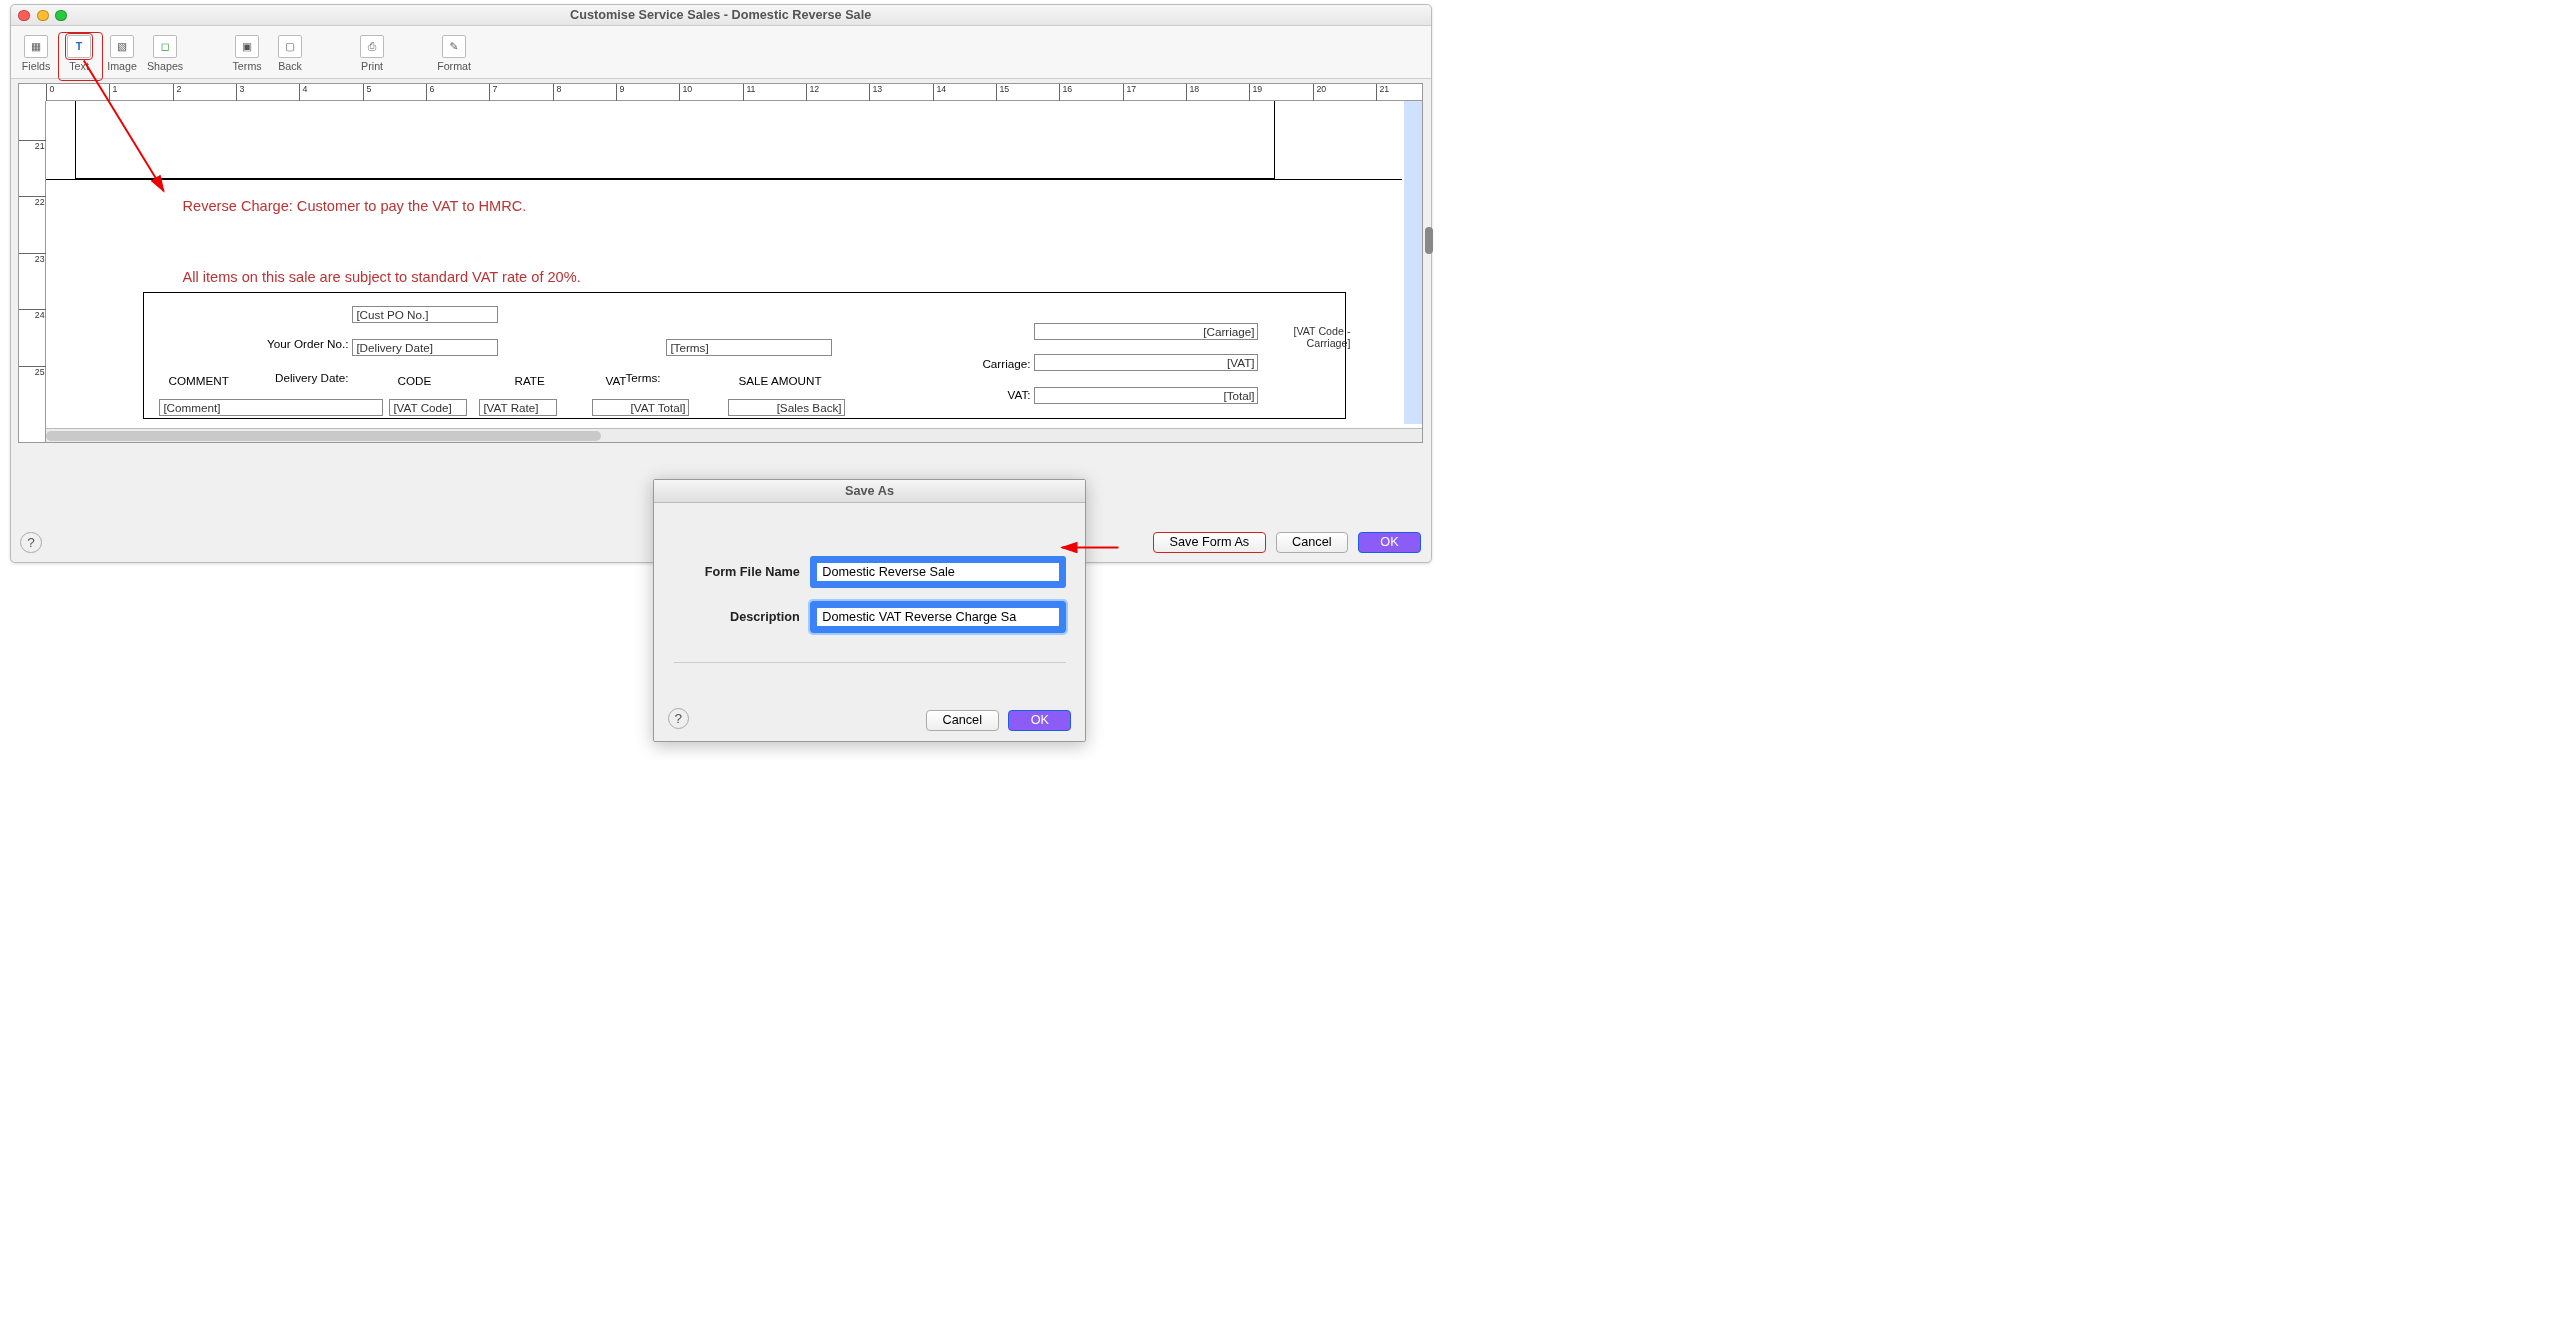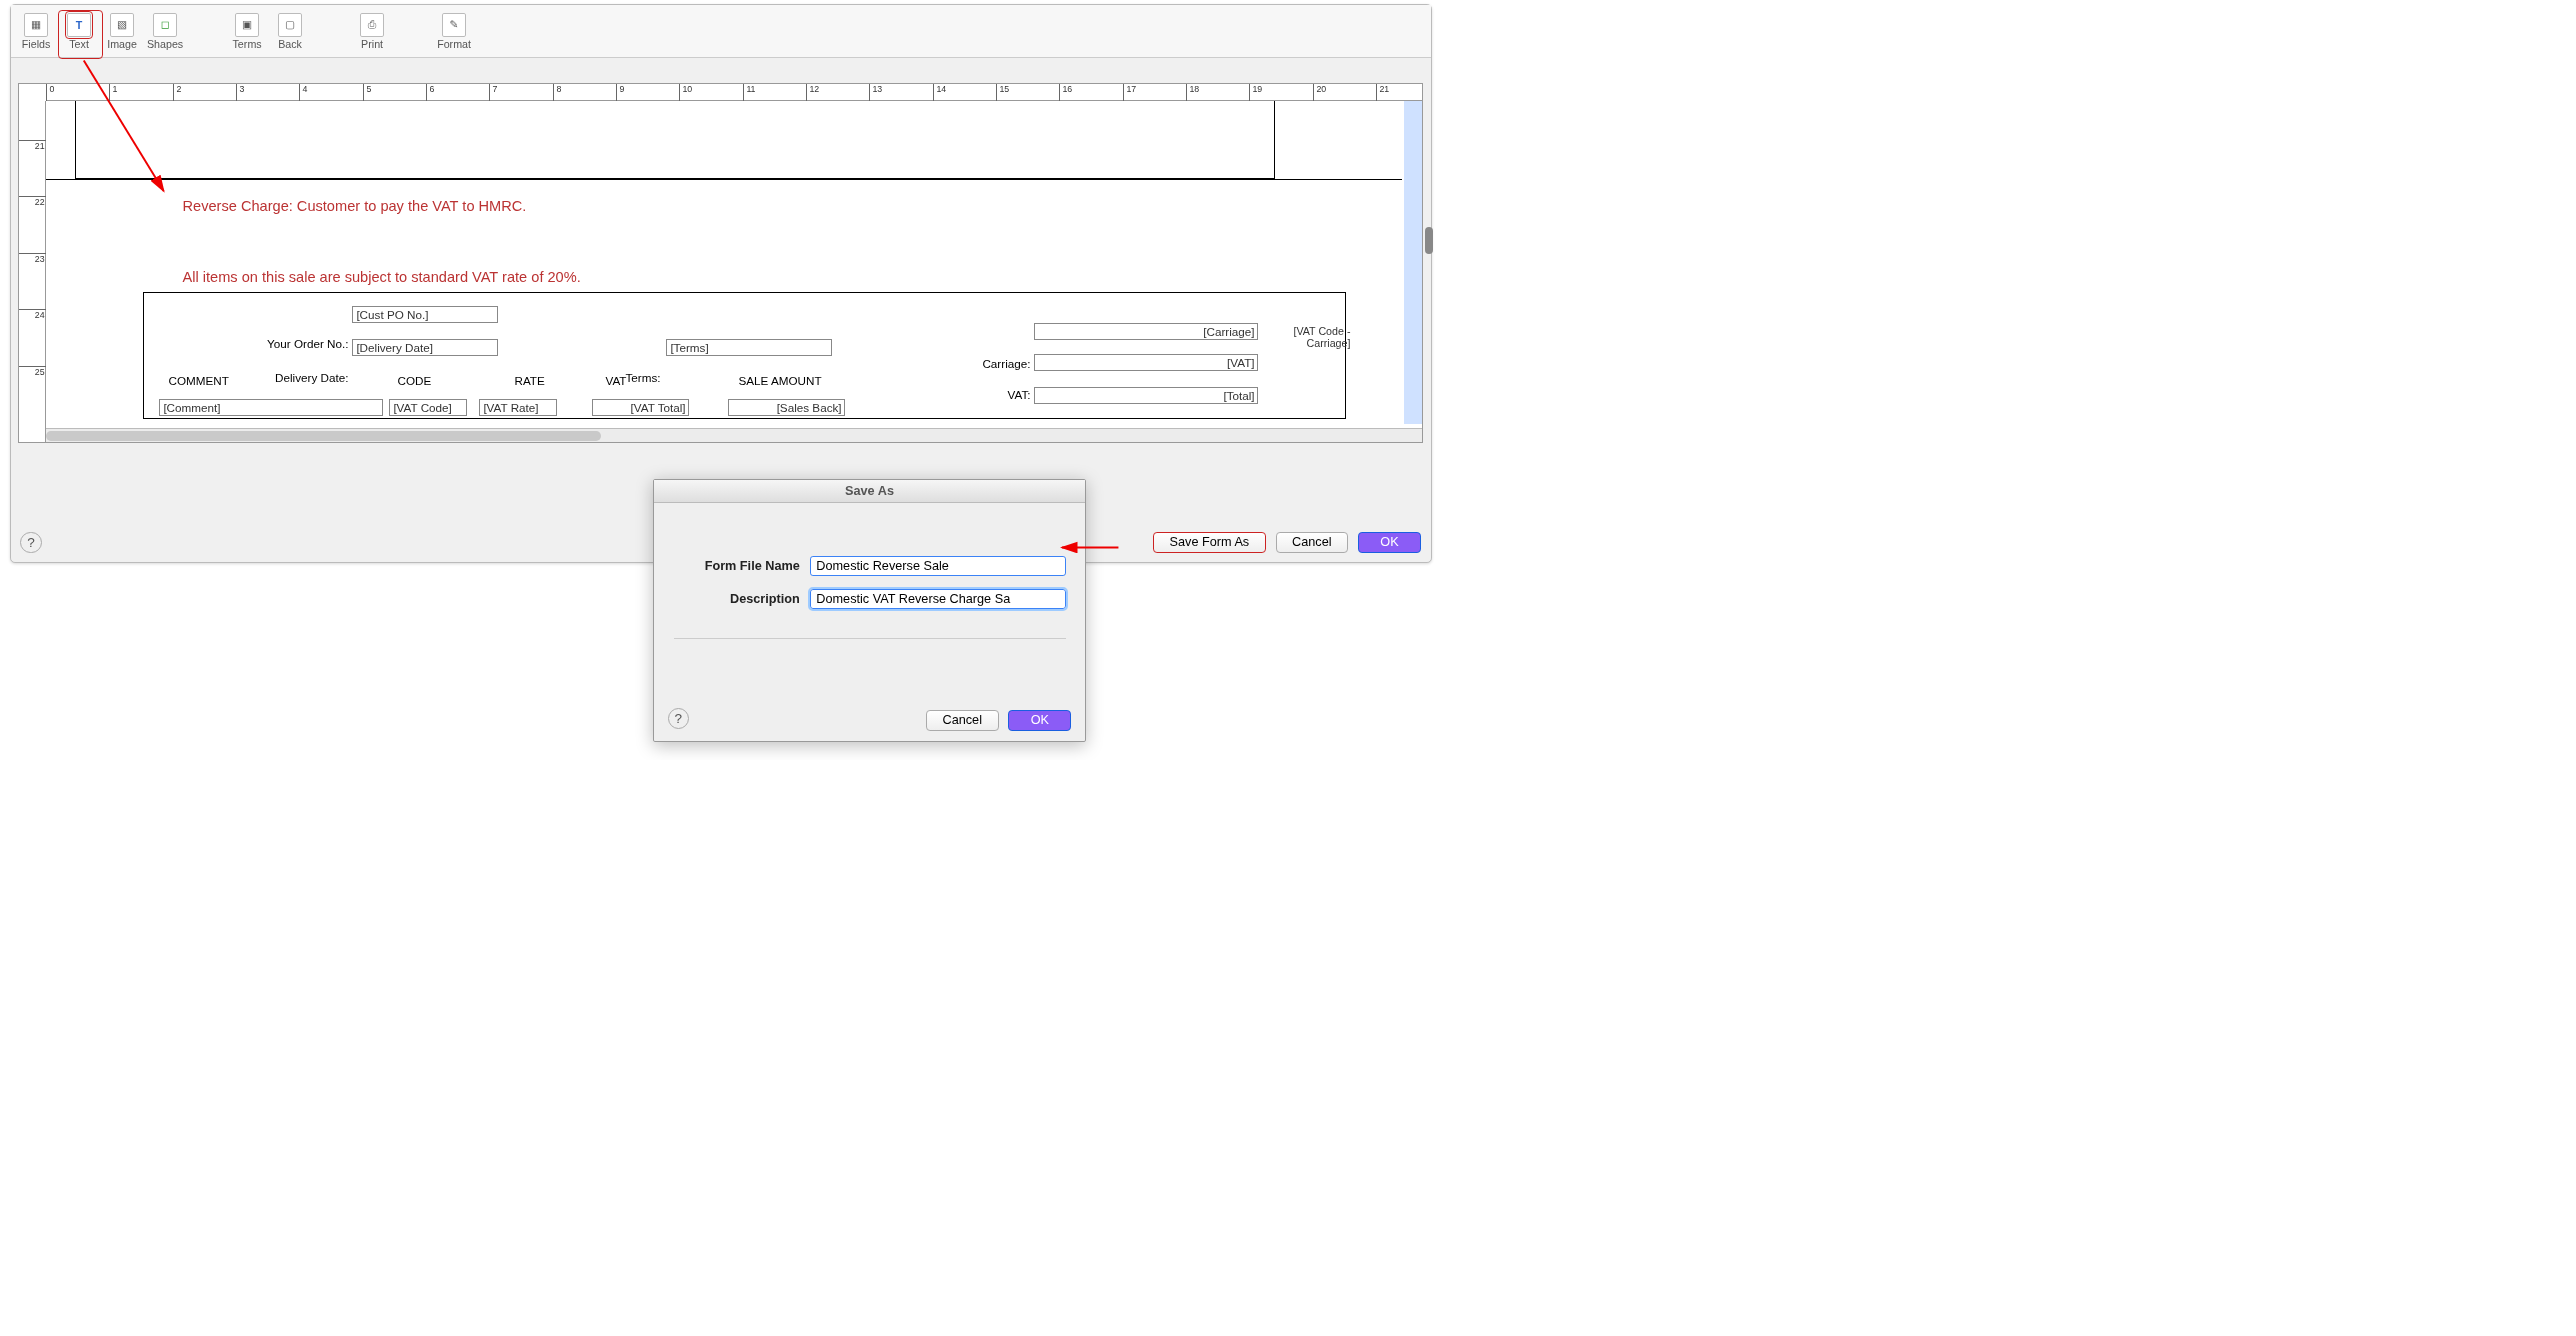--- a/index.html
+++ b/index.html
@@ -50,34 +50,42 @@
   .btn { font-size:12.7px; padding:2.9px 15.6px; border:1px solid #aaa; border-radius:3.9px; background:linear-gradient(#fff,#eee); cursor:default; }
   .btn.primary { background:#8b5cf6; color:#fff; border-color:#1a5fe0; padding:2.9px 21.4px; }
   .btn.outlined { border:1.9px solid #c22; }
   .help { width:21.4px; height:21.4px; border:1px solid #aaa; border-radius:50%; margin-right:auto; text-align:center; line-height:19.5px; font-size:13.6px; color:#555; }
 
   
   .dialog { position:absolute; left:653px; top:479px; width:433px; height:263px; border:1px solid #999; background:#efefef; border-radius:1.9px; box-shadow:0 3.9px 17.5px rgba(0,0,0,.25); }
   .dialog .dtitle{height:23.4px;background:linear-gradient(#f6f6f6,#dedede);border-bottom:1px solid #bbb;text-align:center;font-size:12.7px;line-height:23.4px;color:#555;font-weight:600;}
   .dialog .row{display:flex;align-items:center;margin-top:13.6px;padding:0 19.5px;}
   .dialog .row label{flex:0 0 136px;text-align:right;font-size:12.7px;font-weight:600;color:#222;padding-right:9.7px;}
-  .dialog .row input{flex:1;border:1px solid #3b82f6;border-radius:2.9px;padding:1.9px 5.8px;font-size:12.7px;}
+  .dialog .row input{flex:1;border:7px solid #3b82f6;border-radius:2.9px;padding:1.9px 5.8px;font-size:12.7px;}
   .dialog .row input.focus{outline:2.9px solid #9ecbff;}
   .dialog hr{margin:29px 19.5px 0;border:none;border-top:1px solid #ccc;}
   .dialog .dbtns{position:absolute;bottom:9.7px;right:13.6px;display:flex;gap:9.7px;align-items:center;}
   .dialog .dhelp{position:absolute;bottom:11.7px;left:13.6px;width:21.4px;height:21.4px;border:1px solid #aaa;border-radius:50%;text-align:center;line-height:19.5px;font-size:13.6px;color:#555;}
 
   
   .overlay{position:absolute;left:0;top:0;width:1438px;height:760px;pointer-events:none;}
   .grabber{position:absolute;right:-1.9px;top:222px;width:7.8px;height:27px;background:#888;border-radius:3.9px;}
 </style>
 </head>
 <body>
 
 <div class="window">
+  <div class="titlebar">
+    <div class="traffic">
+      <div class="tl-dot red"></div>
+      <div class="tl-dot yellow"></div>
+      <div class="tl-dot green"></div>
+    </div>
+    <div class="title">Customise Service Sales - Domestic Reverse Sale</div>
+  </div>
 
   <div class="toolbar">
     <div class="tool-group">
       <div class="tool">
           <div class="ico">▦</div>
           <span class="tool-label">Fields</span>
         </div>
       <div class="tool sel">
           <div class="ico" style="color:#2a65c9;font-weight:bold;">T</div>
           <span class="tool-label">Text</span>

